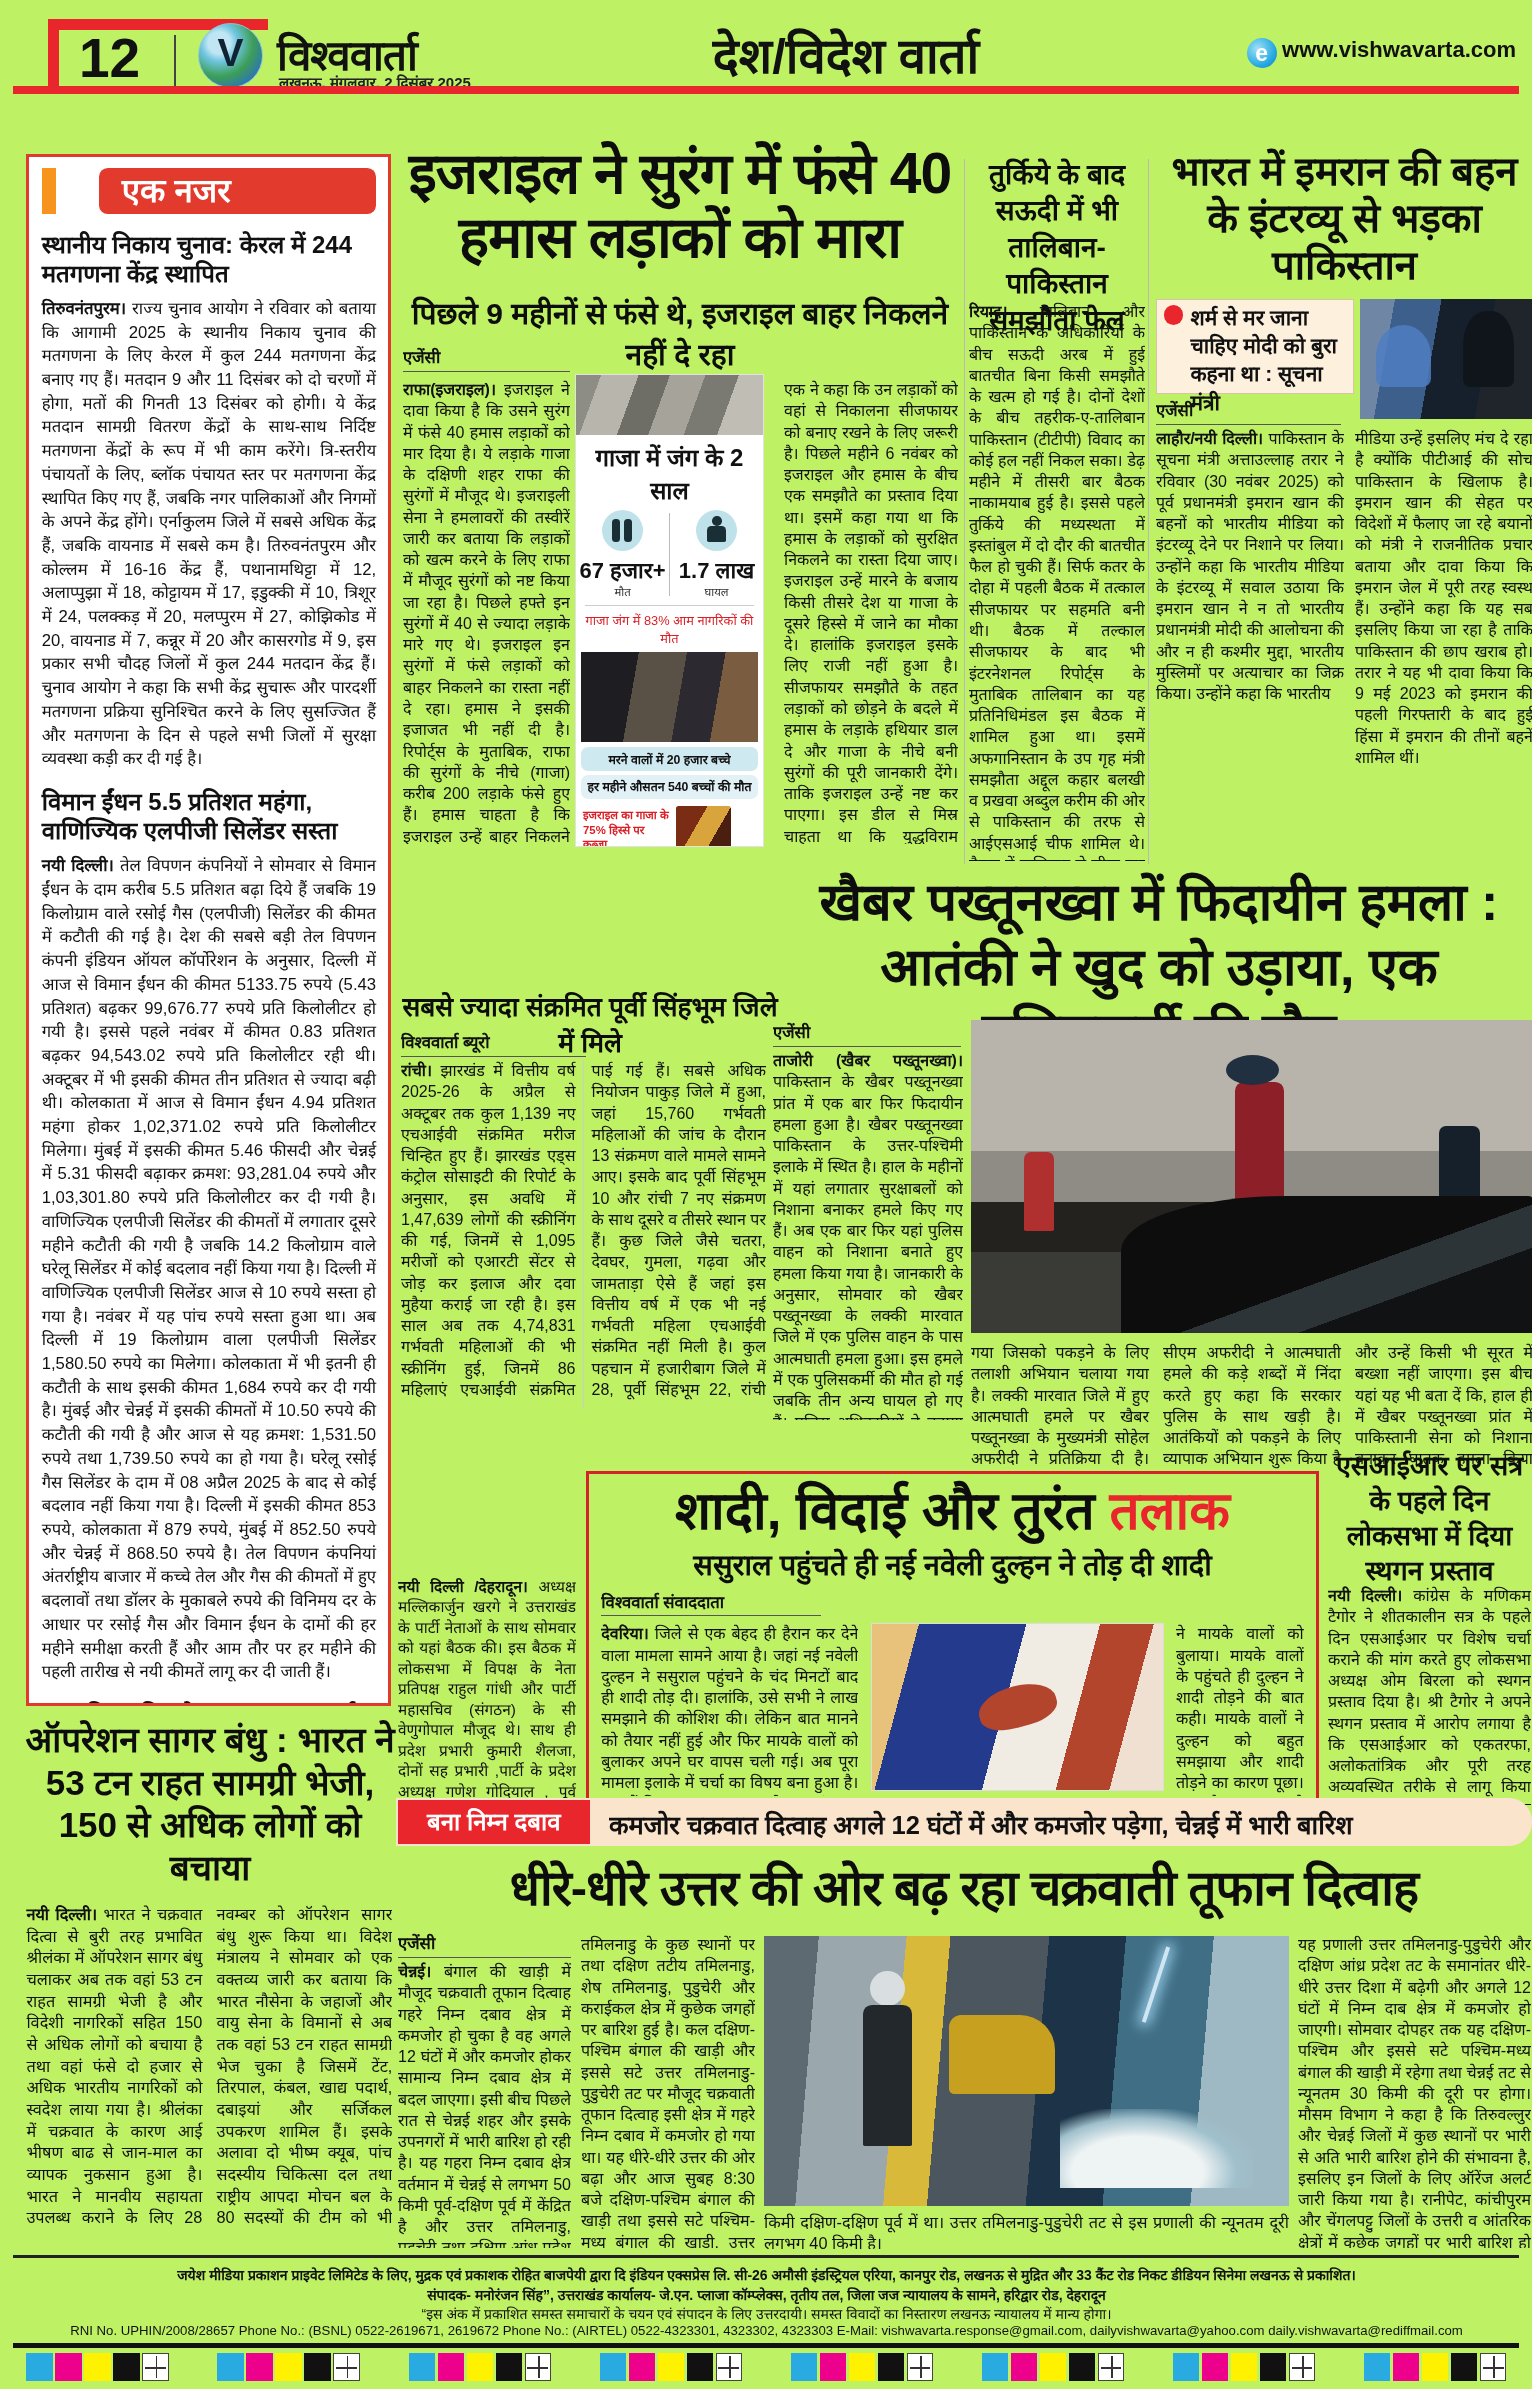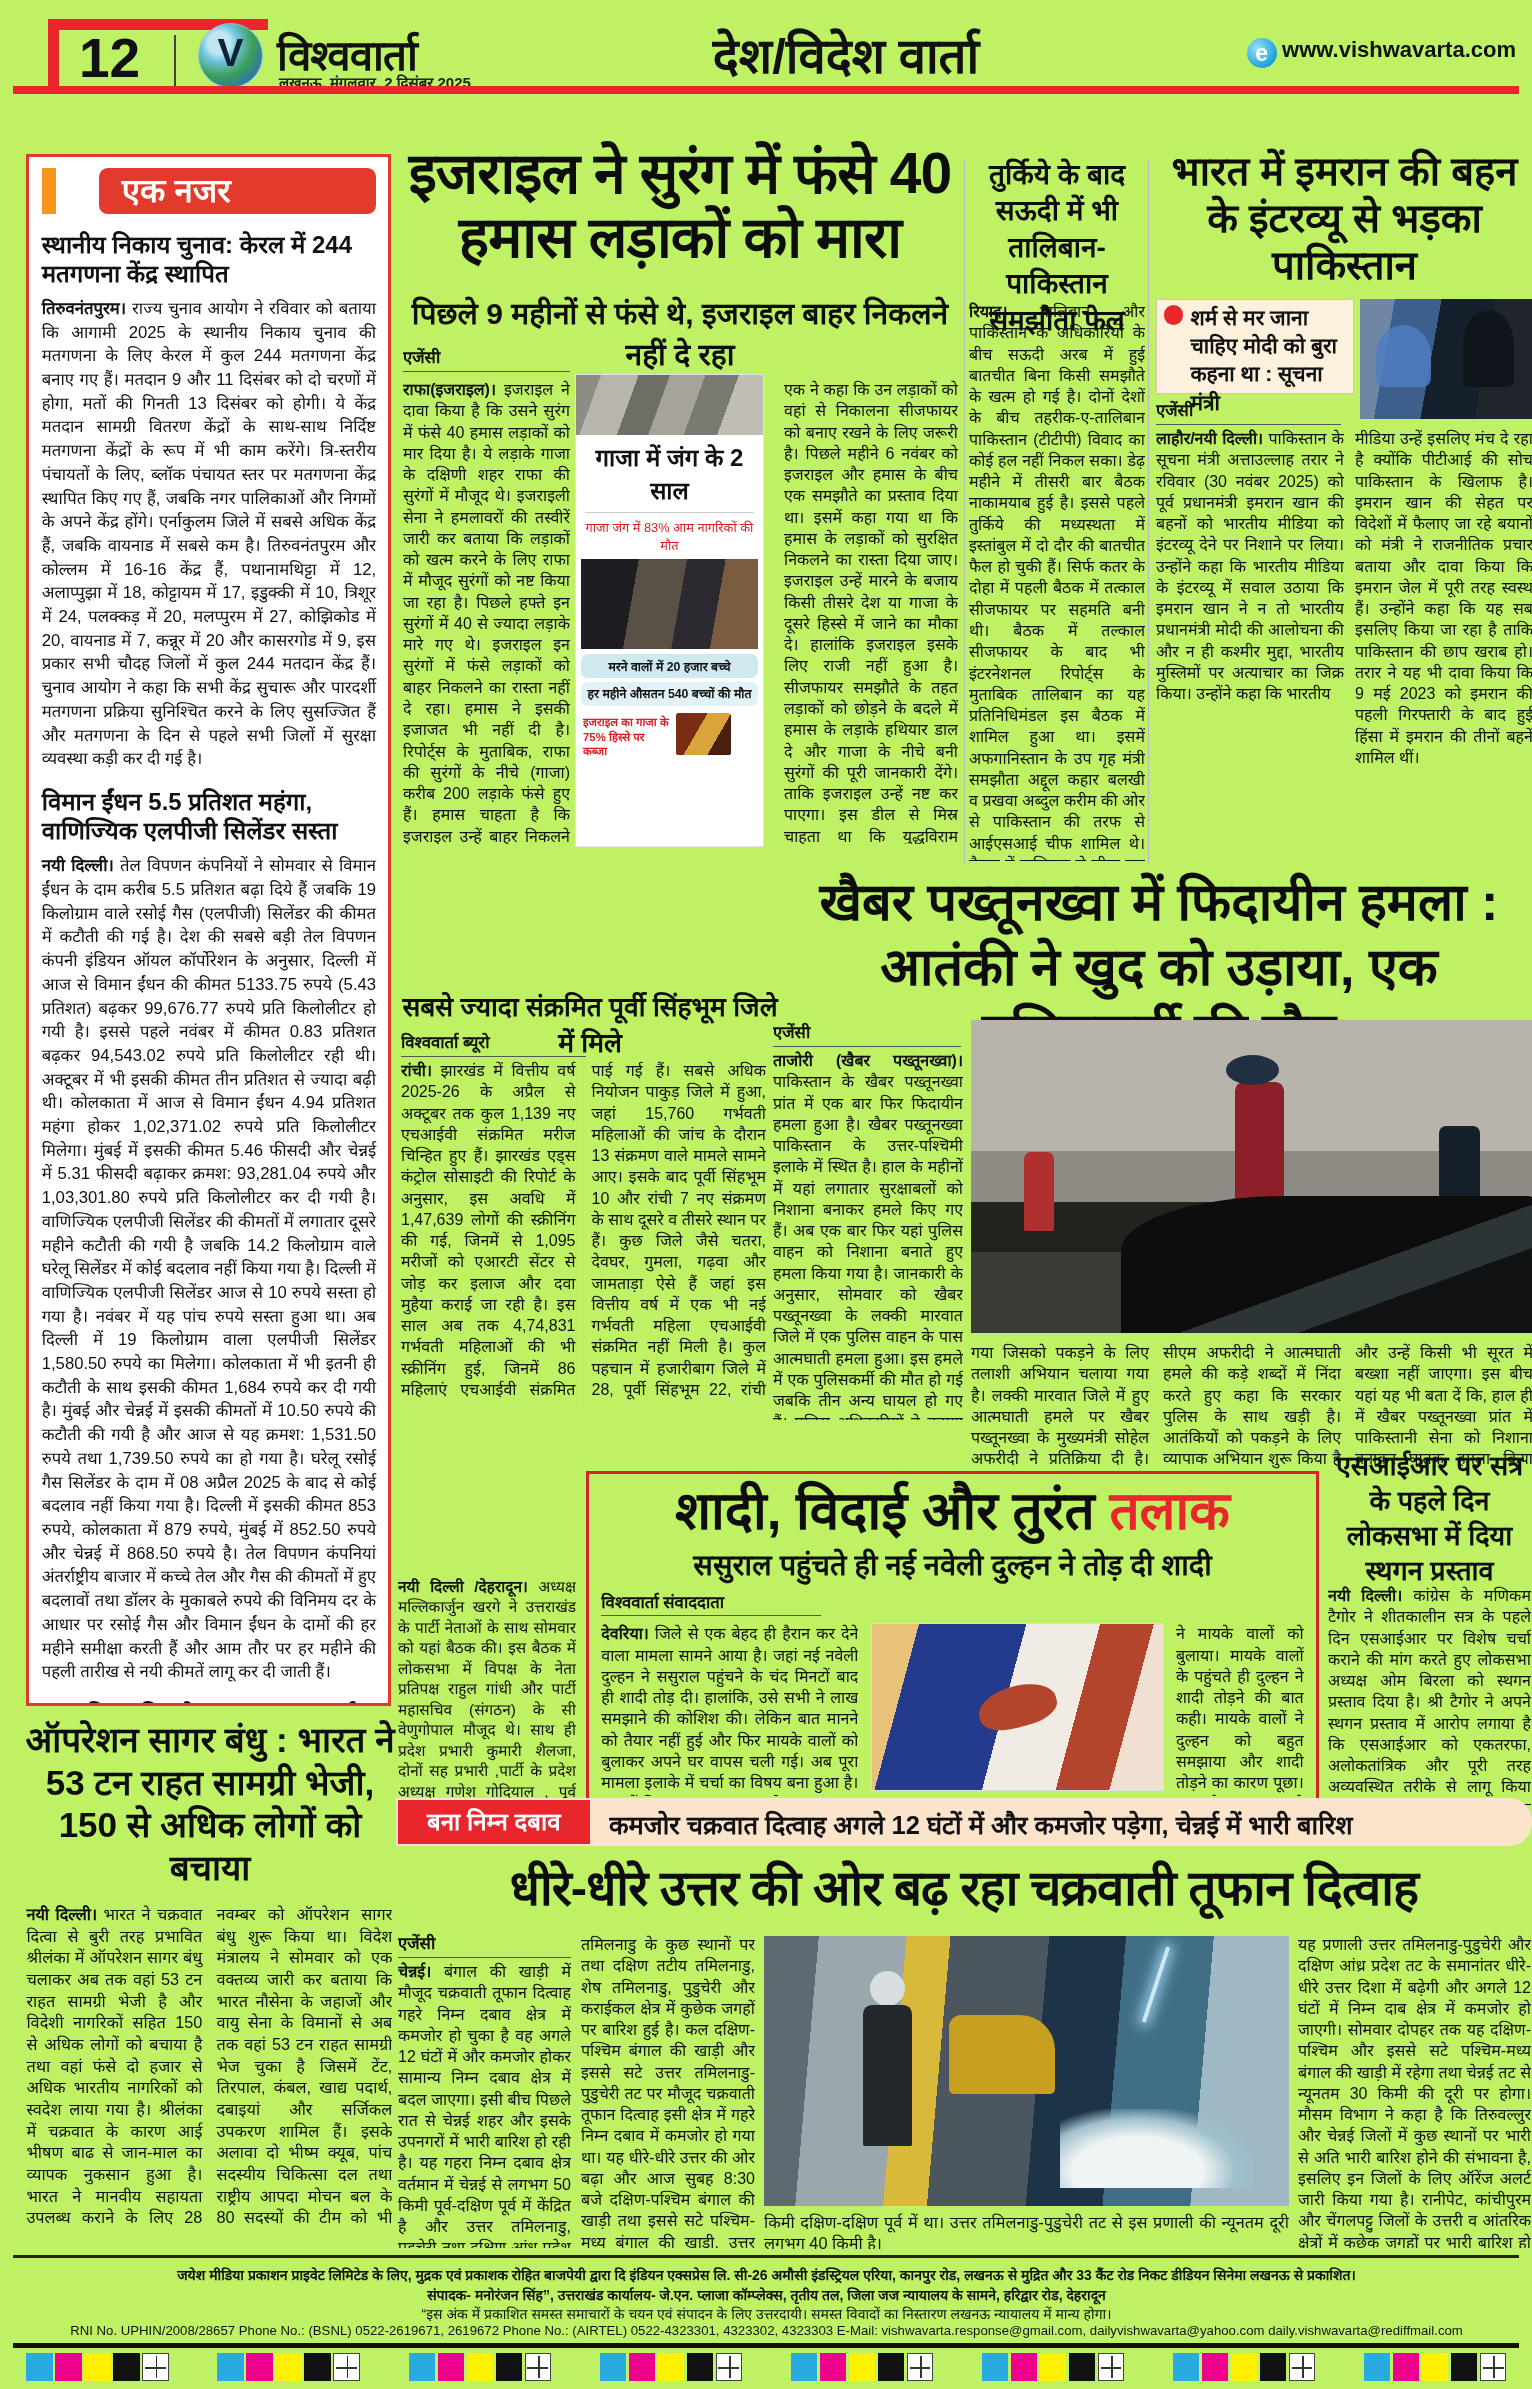--- a/index.html
+++ b/index.html
@@ -114,20 +114,39 @@
   <div class="abs hl" style="left:398px;top:141px;width:564px;font-size:57px;line-height:1.13;letter-spacing:-0.9px;">इजराइल ने सुरंग में फंसे 40 हमास लड़ाकों को मारा</div>
   <div class="abs hl" style="left:398px;top:292px;width:564px;font-size:30px;">पिछले 9 महीनों से फंसे थे, इजराइल बाहर निकलने नहीं दे रहा</div>
   <div class="abs byline" style="left:403px;top:345px;width:167px;">एजेंसी</div>
   <div class="abs body" style="left:403px;top:379px;width:167px;height:465px;">
     <b class="dl">राफा(इजराइल)।</b> <span>इजराइल ने दावा किया है कि उसने सुरंग में फंसे 40 हमास लड़ाकों को मार दिया है। ये लड़ाके गाजा के दक्षिणी शहर राफा की सुरंगों में मौजूद थे। इजराइली सेना ने हमलावरों की तस्वीरें जारी कर बताया कि लड़ाकों को खत्म करने के लिए राफा में मौजूद सुरंगों को नष्ट किया जा रहा है। पिछले हफ्ते इन सुरंगों में 40 से ज्यादा लड़ाके मारे गए थे। इजराइल इन सुरंगों में फंसे लड़ाकों को बाहर निकलने का रास्ता नहीं दे रहा। हमास ने इसकी इजाजत भी नहीं दी है। रिपोर्ट्स के मुताबिक, राफा की सुरंगों के नीचे (गाजा) करीब 200 लड़ाके फंसे हुए हैं। हमास चाहता है कि इजराइल उन्हें बाहर निकलने के लिए सुरक्षित रास्ता दे। रॉयटर्स ने पिछले अपनी रिपोर्ट में बताया था कि सुरंगों में मौजूद इन लड़ाकों से पिछले 7-8 महीने से संपर्क नहीं हो पाया है, शायद यह भी नहीं जानते कि जब सीजफायर लागू हो चुका है। उनमें से</span>
   </div>
 
   <div class="abs ig" style="left:575px;top:374px;width:187px;height:471px;overflow:hidden;">
     <div class="ph-rubble" style="height:60px;"></div>
     <div class="ig-title">गाजा में जंग के 2 साल</div>
+    <div style="display:flex;align-items:stretch;">
+      <div style="flex:1;">
+        <div class="ig-ic">
+          <div style="position:absolute;left:9.7px;top:8.8px;width:8px;height:23px;background:#1a2e35;border-radius:3.5px;"></div>
+          <div style="position:absolute;left:22px;top:8.8px;width:8px;height:23px;background:#1a2e35;border-radius:3.5px;"></div>
+        </div>
+        <div class="ig-stat-val">67 हजार+</div>
+        <div class="ig-stat-lab">मौत</div>
+      </div>
+      <div style="width:0.9px;background:#bbb;margin:3.5px 0;"></div>
+      <div style="flex:1;">
+        <div class="ig-ic">
+          <div style="position:absolute;left:16px;top:6.2px;width:9.7px;height:9.7px;background:#1a2e35;border-radius:50%;"></div>
+          <div style="position:absolute;left:11.4px;top:16.7px;width:18.5px;height:16px;background:#1a2e35;border-radius:4.4px 4.4px 1.8px 1.8px;"></div>
+        </div>
+        <div class="ig-stat-val">1.7 लाख</div>
+        <div class="ig-stat-lab">घायल</div>
+      </div>
+    </div>
     <div style="height:0.9px;background:#ccc;margin:5.3px 8.8px;"></div>
     <div class="ig-red">गाजा जंग में 83% आम नागरिकों की मौत</div>
     <div class="ph-mourn" style="height:90px;margin:5.3px;"></div>
     <div class="ig-band">मरने वालों में 20 हजार बच्चे</div>
     <div class="ig-band" style="background:#e2f1f5;">हर महीने औसतन 540 बच्चों की मौत</div>
     <div style="display:flex;margin-top:5.3px;">
       <div style="flex:1.1;padding:3.5px 1.8px 0 7px;">
         <div class="ig-side" style="color:#d91f26;">इजराइल का गाजा के 75% हिस्से पर कब्जा</div>
 
       </div>

